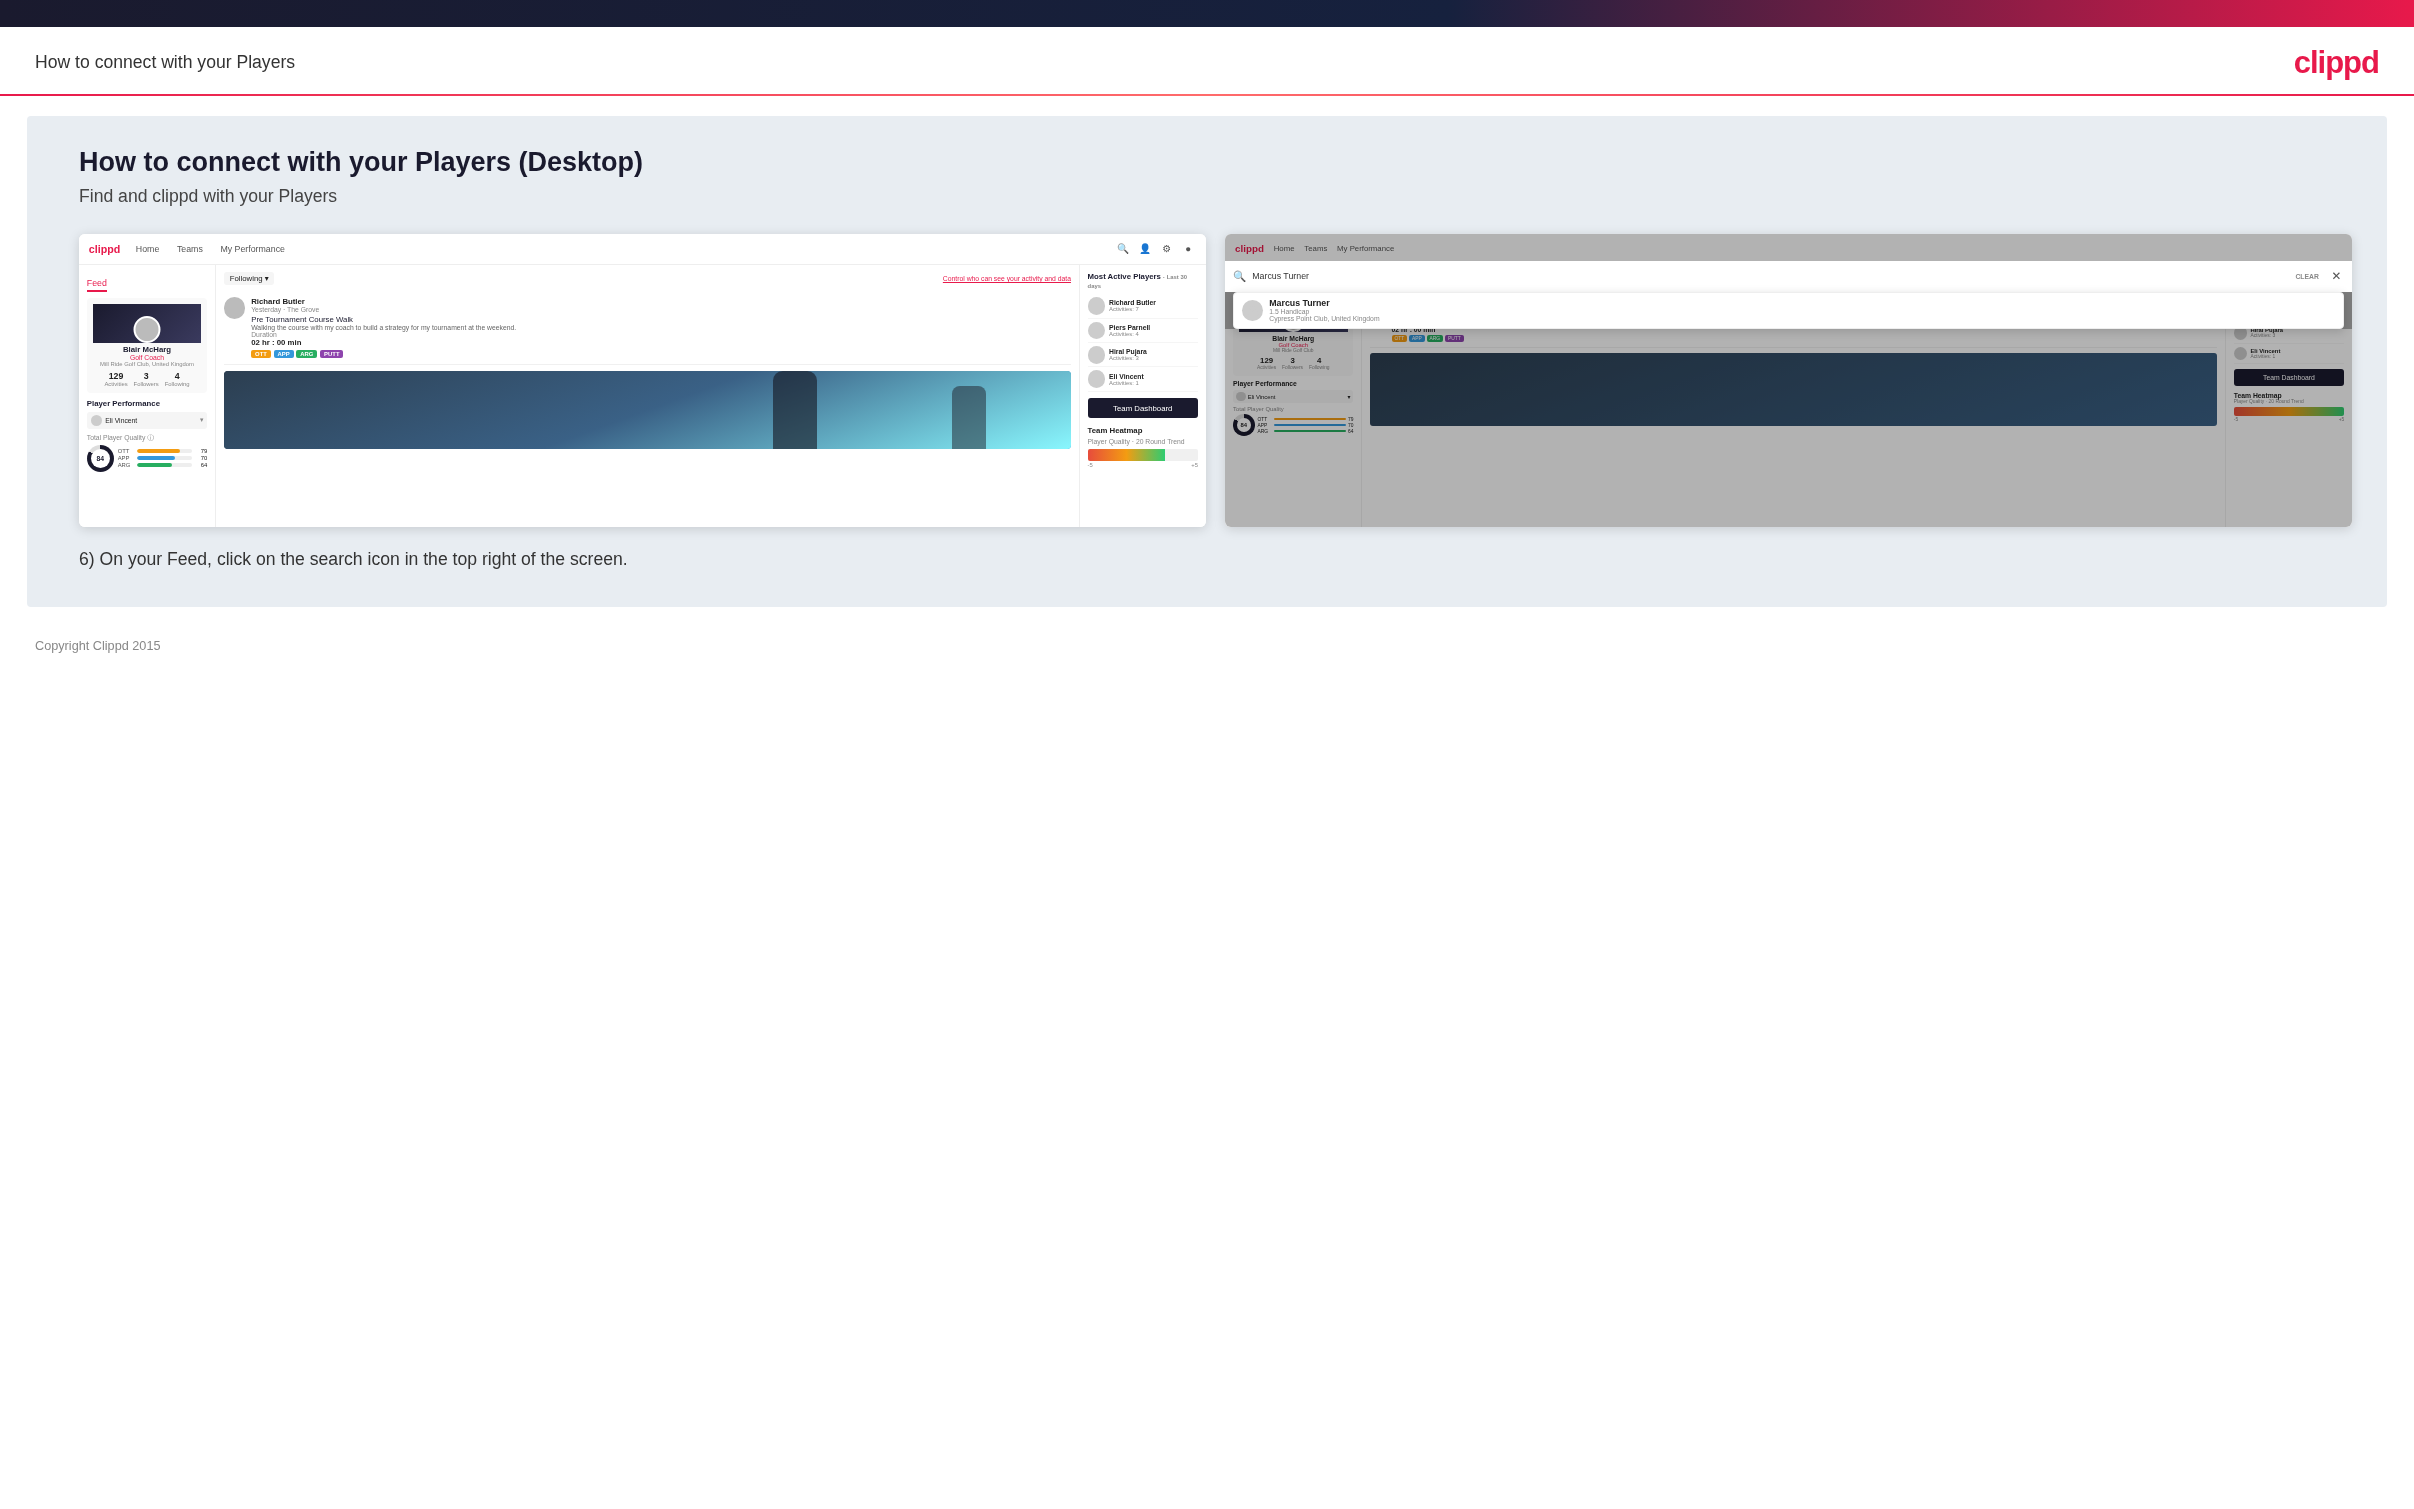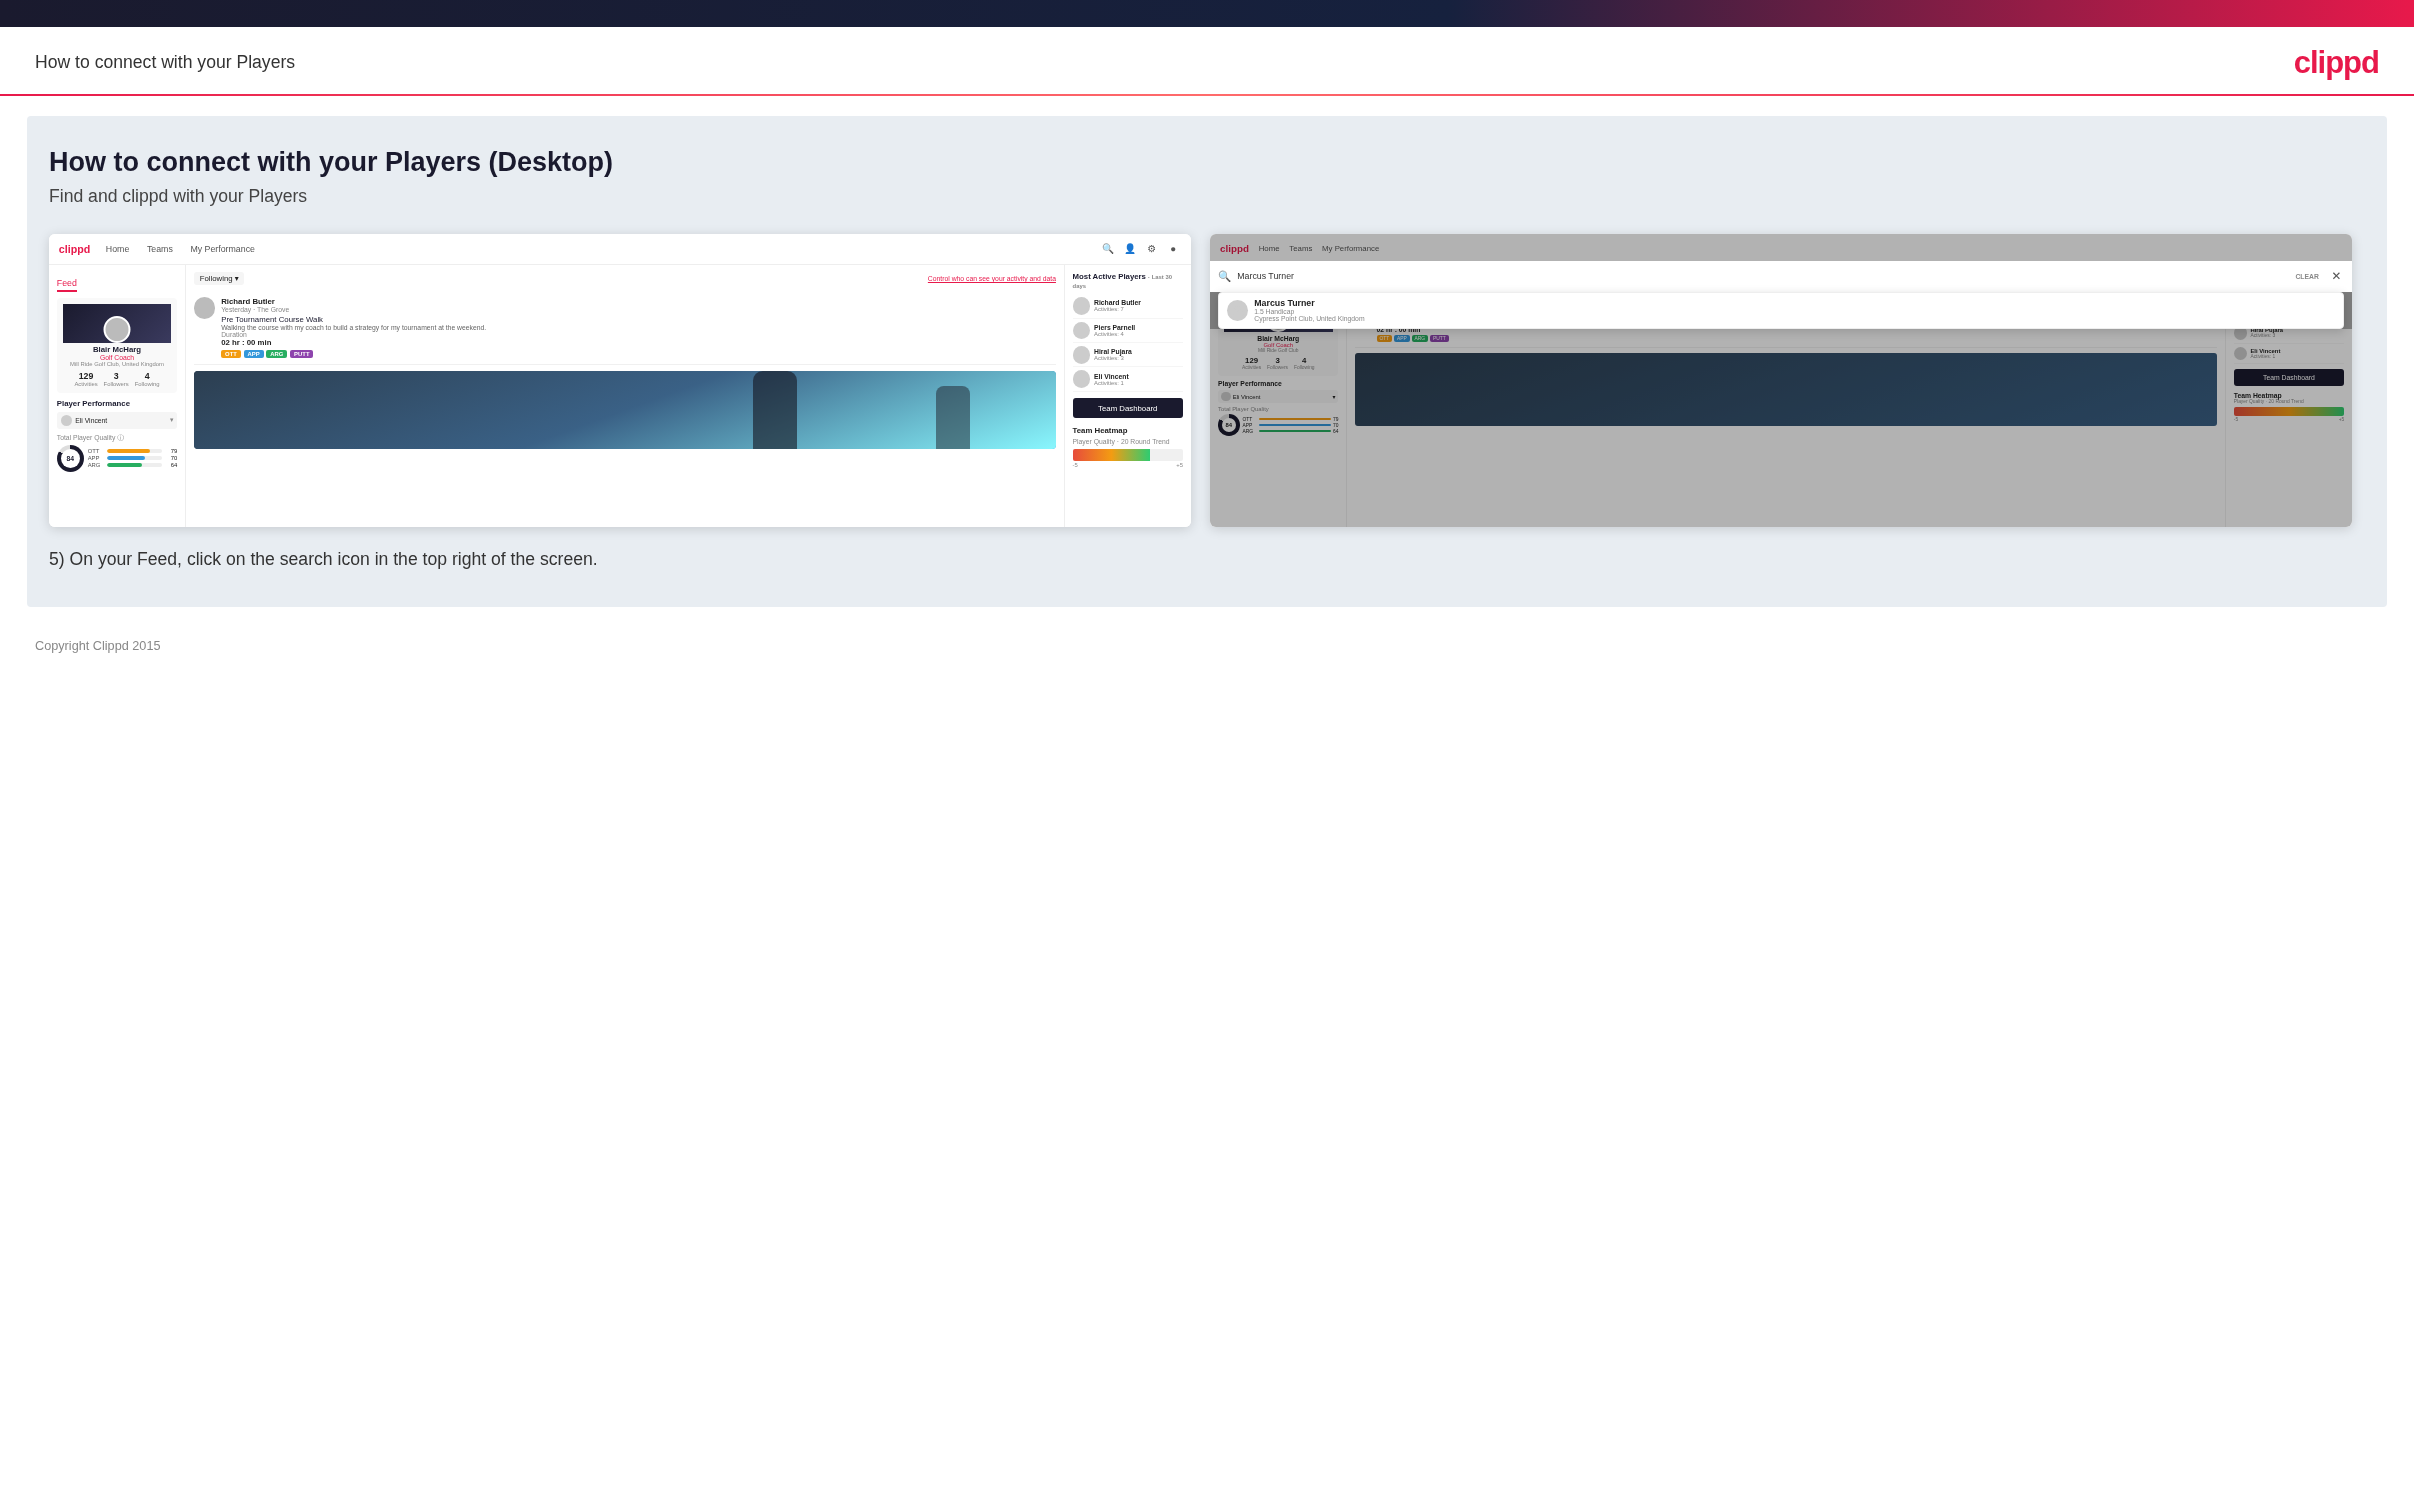--- a/index.html
+++ b/index.html
@@ -39,21 +39,21 @@
     .header-divider {
       height: 2px;
       background: linear-gradient(90deg, #e8194b 0%, #ff6b6b 50%, #e8194b 100%);
       margin: 0 0 0 0;
     }
 
     
     .main-content {
       background: #e8edf2;
       margin: 19.5px 27px;
-      padding: 31px 35px 35px 22px;
+      padding: 31px 35px 35px 52px;
       border-radius: 3.9px;
     }
 
     .main-title {
       font-size: 27px;
       font-weight: 700;
       color: #1a1a2e;
       margin-bottom: 7.8px;
     }
 
@@ -928,20 +928,20 @@
                 <div class="search-result-meta">Cypress Point Club, United Kingdom</div>
               </div>
             </div>
           </div>
         </div>
       </div>
     </div>
   </div>
 
   <div class="description-row">
-    <div class="description-item">5) On your Feed, click on the search icon in the top right of the screen.</div>
+    <div class="description-item">6) On your Feed, click on the search icon in the top right of the screen.</div>
   </div>
 </div>
 
 <div class="footer">
   <span class="footer-copyright">Copyright Clippd 2015</span>
 </div>
 
 
 </body></html>

